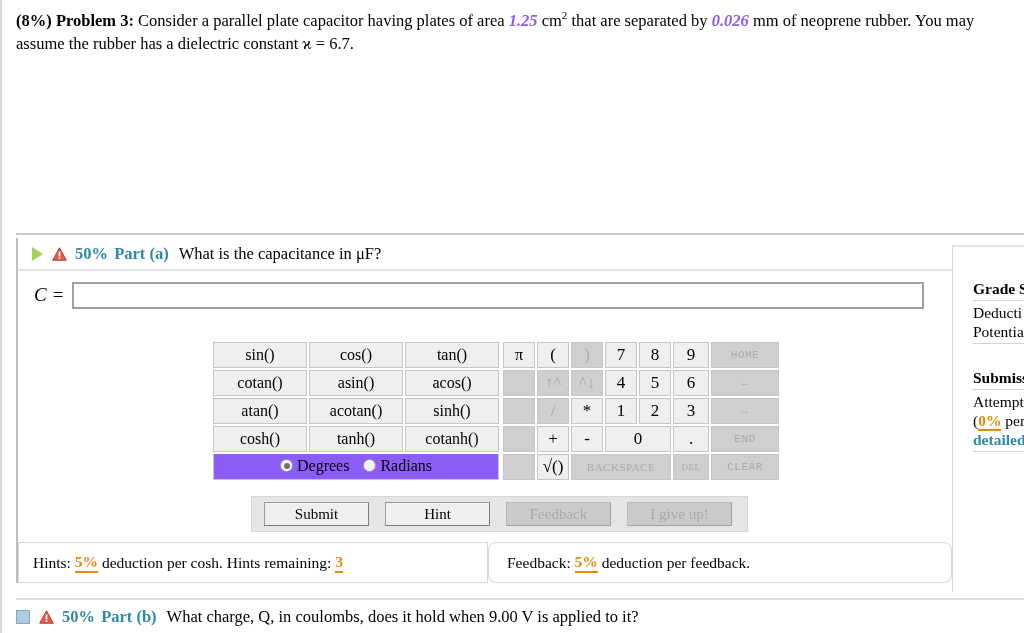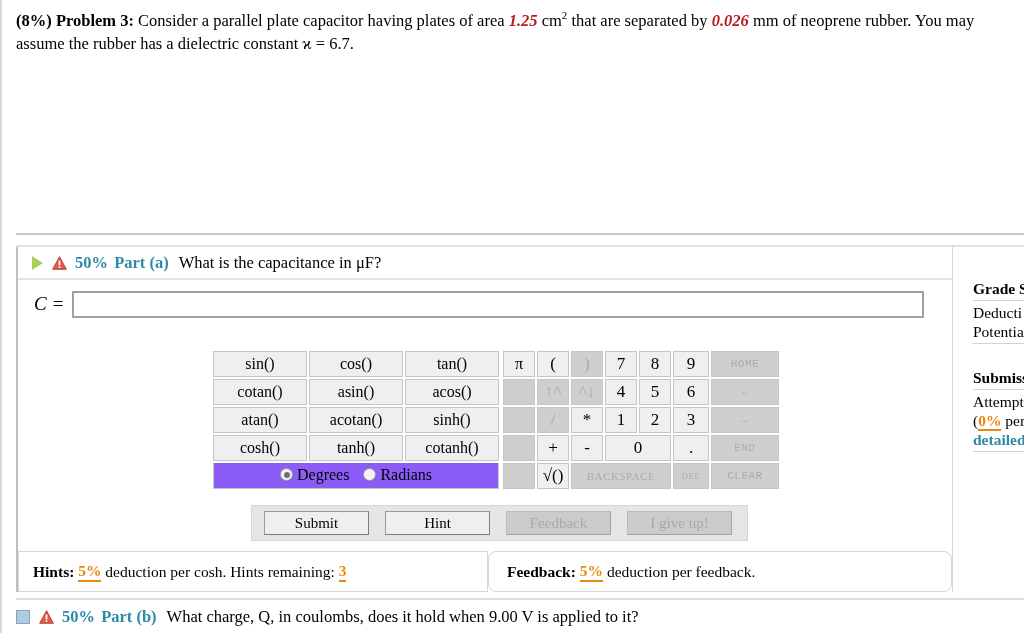--- a/index.html
+++ b/index.html
@@ -20,28 +20,28 @@
   
   .problem-block {
     position: absolute;
     left: 14px; top: 8px;
     width: 998px;
     font-size: 16.5px;
     line-height: 1.45;
     color: #000;
   }
   .problem-block b { font-weight: bold; }
-  .val-red { color: #b91c1c; font-style: italic; font-weight: bold; }
+  .val-red { color: #8b5cf6; font-style: italic; font-weight: bold; }
   sup.sq { font-size: 11px; vertical-align: super; }
   .rule { position: absolute; background: #c9c9c9; }
 
   
   .part-panel {
     position: absolute;
-    left: 14px; top: 247px;
+    left: 14px; top: 238px;
     width: 934px; height: 345px;
     box-sizing: border-box;
     border-left: 2px solid #bfbfbf;
     background: #ffffff;
   }
   .part-header {
     position: absolute;
     left: 0; top: 0; width: 934px; height: 33px;
     border-bottom: 2px solid #e2e2e2;
     box-sizing: border-box;
@@ -179,21 +179,21 @@
   .foot {
     position: absolute; top: 304px; height: 41px;
     border: 1px solid #d6d6d6;
     box-sizing: border-box;
     background: #ffffff;
     display: flex; align-items: center;
     font-size: 15.5px;
   }
   .foot-hints { left: 0px; width: 470px; padding-left: 14px; }
   .foot-feedback { left: 470px; width: 464px; padding-left: 18px; border-radius: 8px; }
-  .foot b { font-weight: bold; }
+  .foot b { font-weight: normal; }
   .orange {
     color: #e8890c; font-weight: bold;
     border-bottom: 2px solid #e8890c;
     padding-bottom: 0px;
   }
 
   
   .partb {
     position: absolute; left: 14px; top: 598px;
     width: 1010px; height: 35px;

